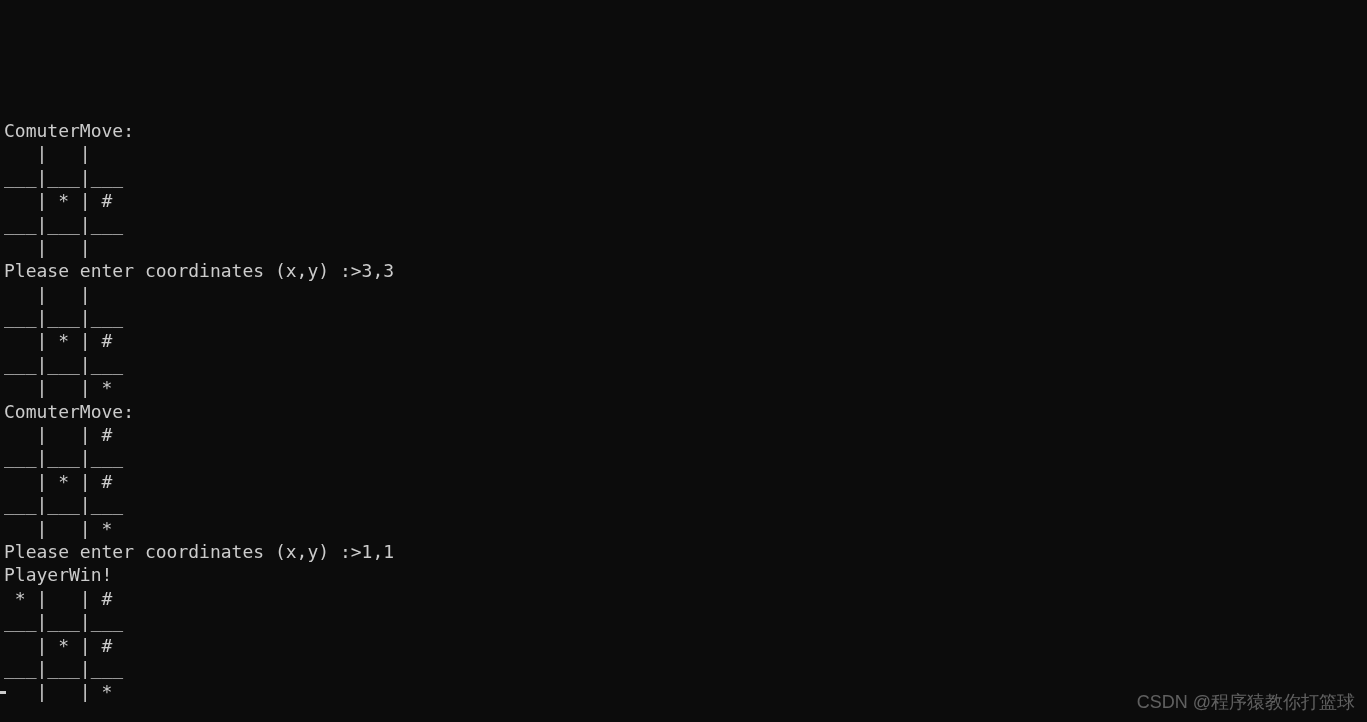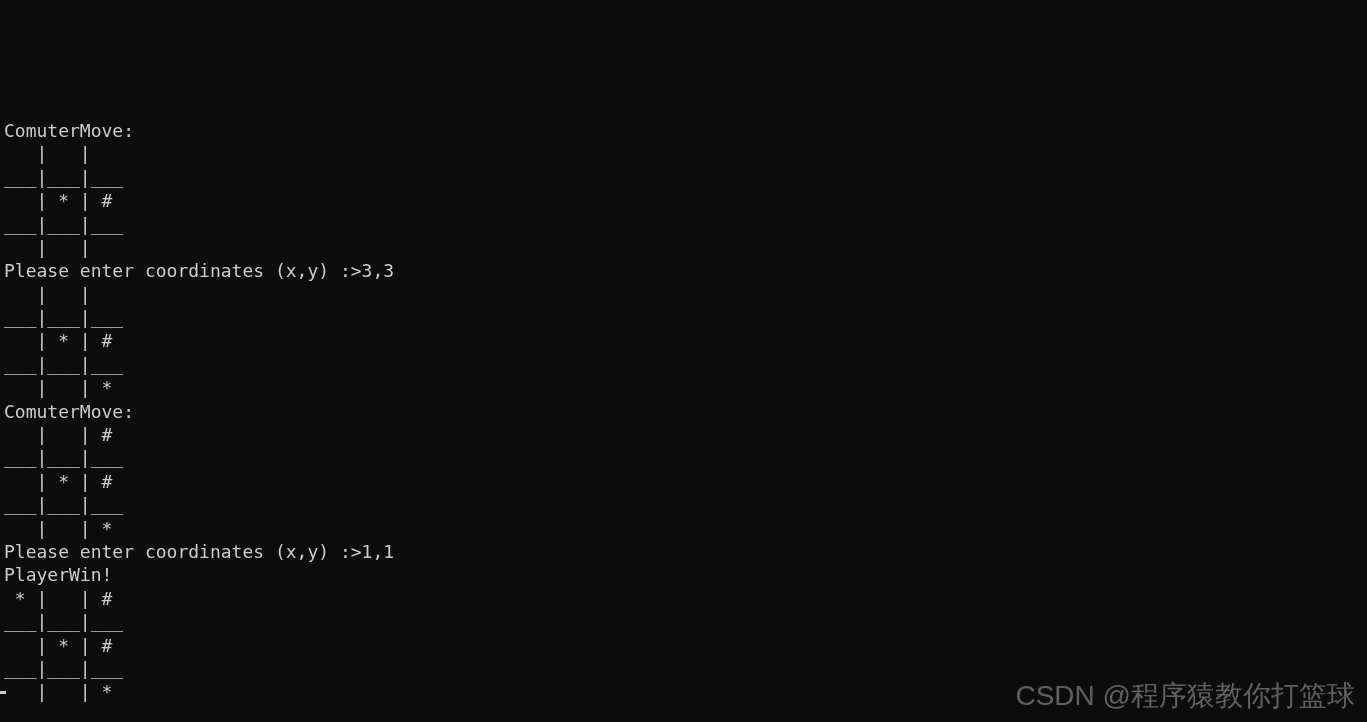--- a/index.html
+++ b/index.html
@@ -21,21 +21,21 @@
       position: relative;
     }
     .terminal {
       padding: 2px 4px;
     }
     .watermark {
       position: absolute;
       bottom: 8px;
       right: 12px;
       color: rgba(200, 200, 200, 0.45);
-      font-size: 28px;
+      font-size: 18px;
       font-family: 'Microsoft YaHei', sans-serif;
       pointer-events: none;
     }
     .cursor-line {
       position: absolute;
       left: 0;
       bottom: 28px;
       width: 6px;
       height: 3px;
       background: #cccccc;

